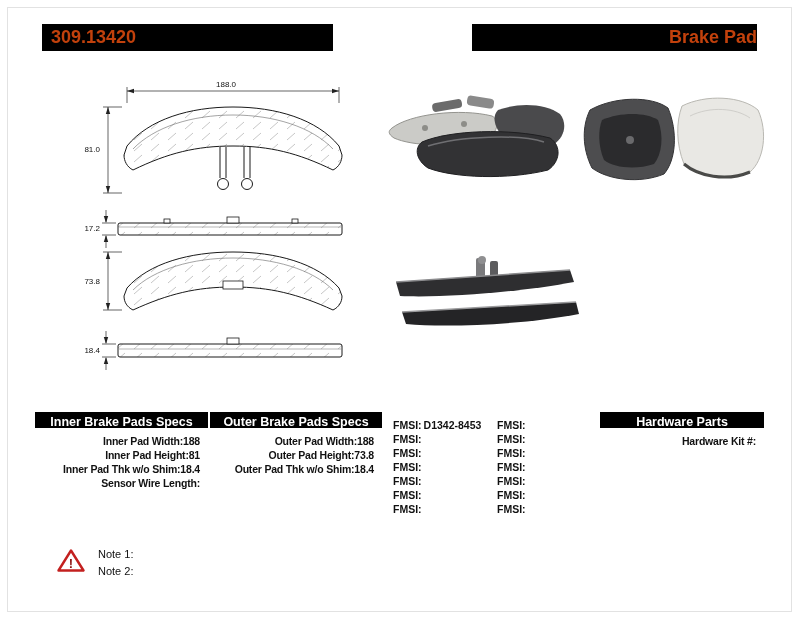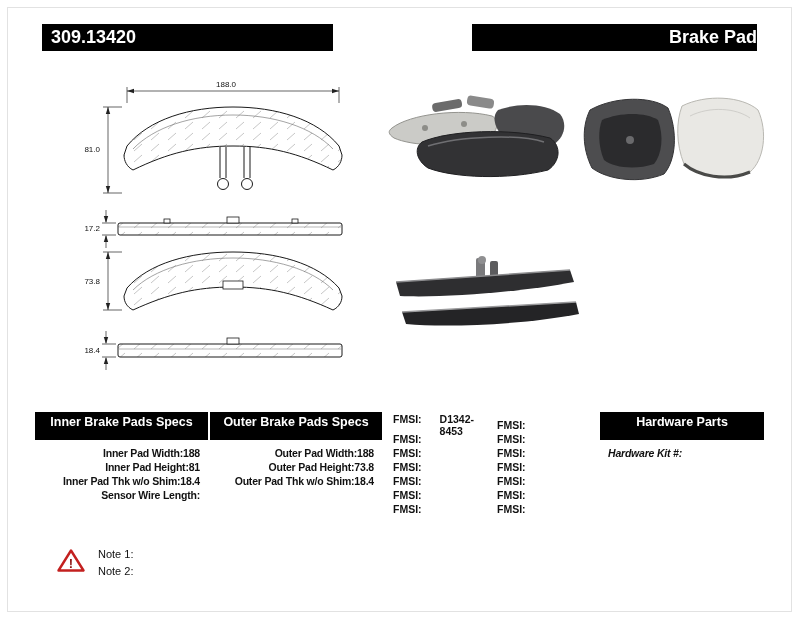--- a/index.html
+++ b/index.html
@@ -5,43 +5,43 @@
   * { margin:0; padding:0; box-sizing:border-box; }
   html,body { background:#fff; }
   body {
     width:800px; height:619px; position:relative; overflow:hidden;
     font-family:"Liberation Sans", sans-serif; color:#111;
   }
   .page-border { position:absolute; left:7px; top:7px; width:785px; height:605px;
     border:1px solid #e2e2e2; pointer-events:none; }
 
   
-  .hdr { position:absolute; top:24px; height:27px; background:#000; color:#ffffff;
+  .hdr { position:absolute; top:24px; height:27px; background:#000; color:#c2410c;
     font-weight:700; font-size:18px; display:flex; align-items:center; }
   .hdr.left  { left:42px;  width:291px; padding-left:9px; }
   .hdr.right { left:472px; width:285px; justify-content:flex-end; }
 
   
   .figure { position:absolute; left:30px; top:76px; width:740px; height:332px; }
   .figure text { font-size:8px; fill:#111; font-family:"Liberation Sans", sans-serif; }
 
   
   .spec-col { position:absolute; top:412px; }
   .col1 { left:35px;  width:173px; }
   .col2 { left:210px; width:172px; }
   .col3 { left:386px; width:208px; }
   .col4 { left:600px; width:164px; }
-  .spec-hdr { height:28px; line-height:20px; background:#000; color:#fff;
+  .spec-hdr { height:16px; line-height:20px; background:#000; color:#fff;
     text-align:center; font-weight:700; font-size:12.5px; }
   .spec-rows { padding-top:6px; }
   .spec-row { height:14px; display:flex; align-items:center; justify-content:flex-end;
     font-size:10.5px; font-weight:700; padding-right:8px; letter-spacing:-0.2px; }
-  .left-row { justify-content:flex-start; padding-left:8px;font-style:italic; }
+  .left-row { justify-content:flex-end; padding-left:8px; }
   .fmsi-row { height:14px; display:flex; align-items:center; font-size:10.5px; font-weight:700; }
-  .fmsi-cell { display:flex; gap:18px; }
+  .fmsi-cell { display:flex; gap:2px; }
   .fmsi-left { width:111px; padding-left:7px; }
 
   
   .notes { position:absolute; left:57px; top:548px; display:flex; gap:13px; align-items:flex-start; }
   .note-col .note-text { height:17px; font-size:11px; font-weight:400; }
 </style>
 </head>
 <body>
 
 <div class="page-border"></div>

